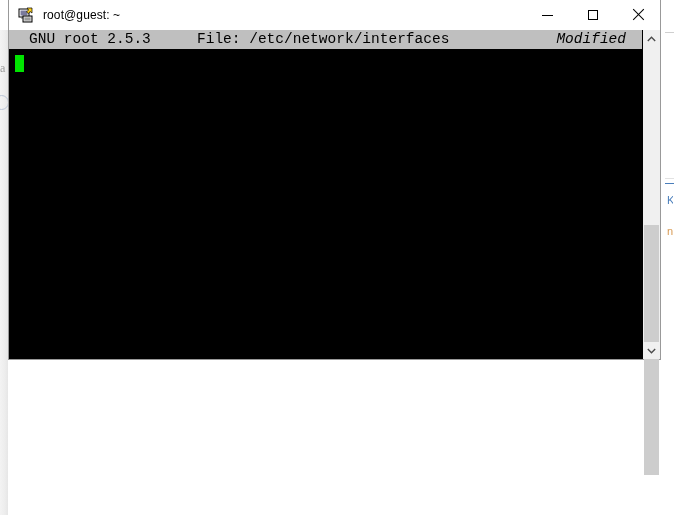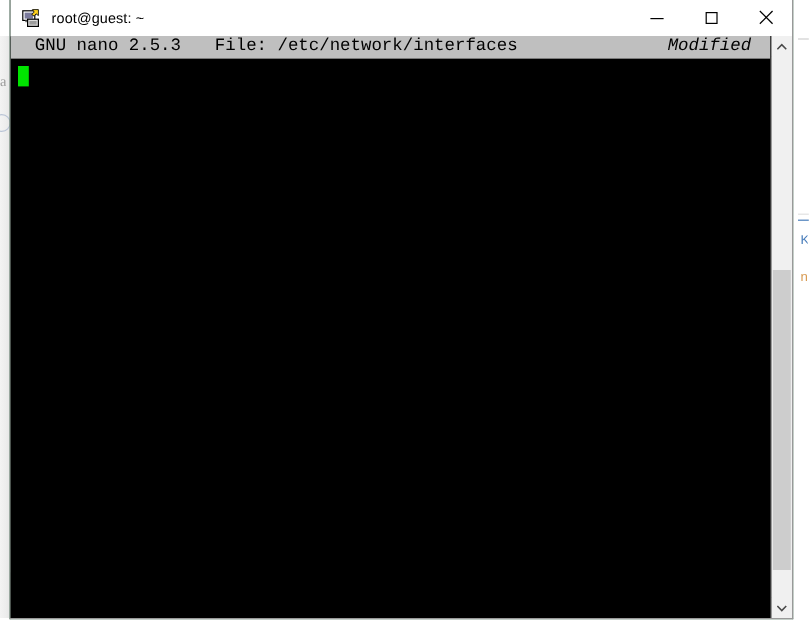--- a/index.html
+++ b/index.html
@@ -80,22 +80,22 @@
     width: 9px; height: 1px;
     background: #cfcfcf;
   }
 
   
   #window {
     position: absolute;
     left: 8px;
     top: 0px;
     width: 653px;
-    height: 516px;
-    background: #14532d;
+    height: 360px;
+    background: #6d28d9;
     border: 1px solid #999999;
     border-top: none;
     box-sizing: border-box;
   }
 
   
   #titlebar {
     position: relative;
     height: 30px;
     background: #ffffff;
@@ -181,21 +181,21 @@
     letter-spacing: 0px;
     overflow: hidden;
   }
   .nh {
     position: absolute;
     top: 0;
     line-height: 19px;
     white-space: pre;
   }
   #nh-version  { left: 20px; }
-  #nh-file     { left: 170px; }
+  #nh-file     { left: 188px; }
   #nh-modified { right: 16px; font-style: italic; }
 
   
   #edit-area {
     position: absolute;
     left: 0;
     top: 19px;
     right: 0;
     bottom: 57px;
     background: #000000;
@@ -307,21 +307,21 @@
           <span class="glyph-close"></span>
         </div>
       </div>
     </div>
 
     <div id="client">
 
       <div id="term">
 
         <div id="nano-header">
-          <span class="nh" id="nh-version">GNU nano 2.5.3</span>
+          <span class="nh" id="nh-version">GNU root 2.5.3</span>
           <span class="nh" id="nh-file">File: /etc/network/interfaces</span>
           <span class="nh" id="nh-modified">Modified</span>
         </div>
 
         <div id="edit-area">
           <div id="cursor-block"></div>
         </div>
 
         <div id="nano-help">
 

